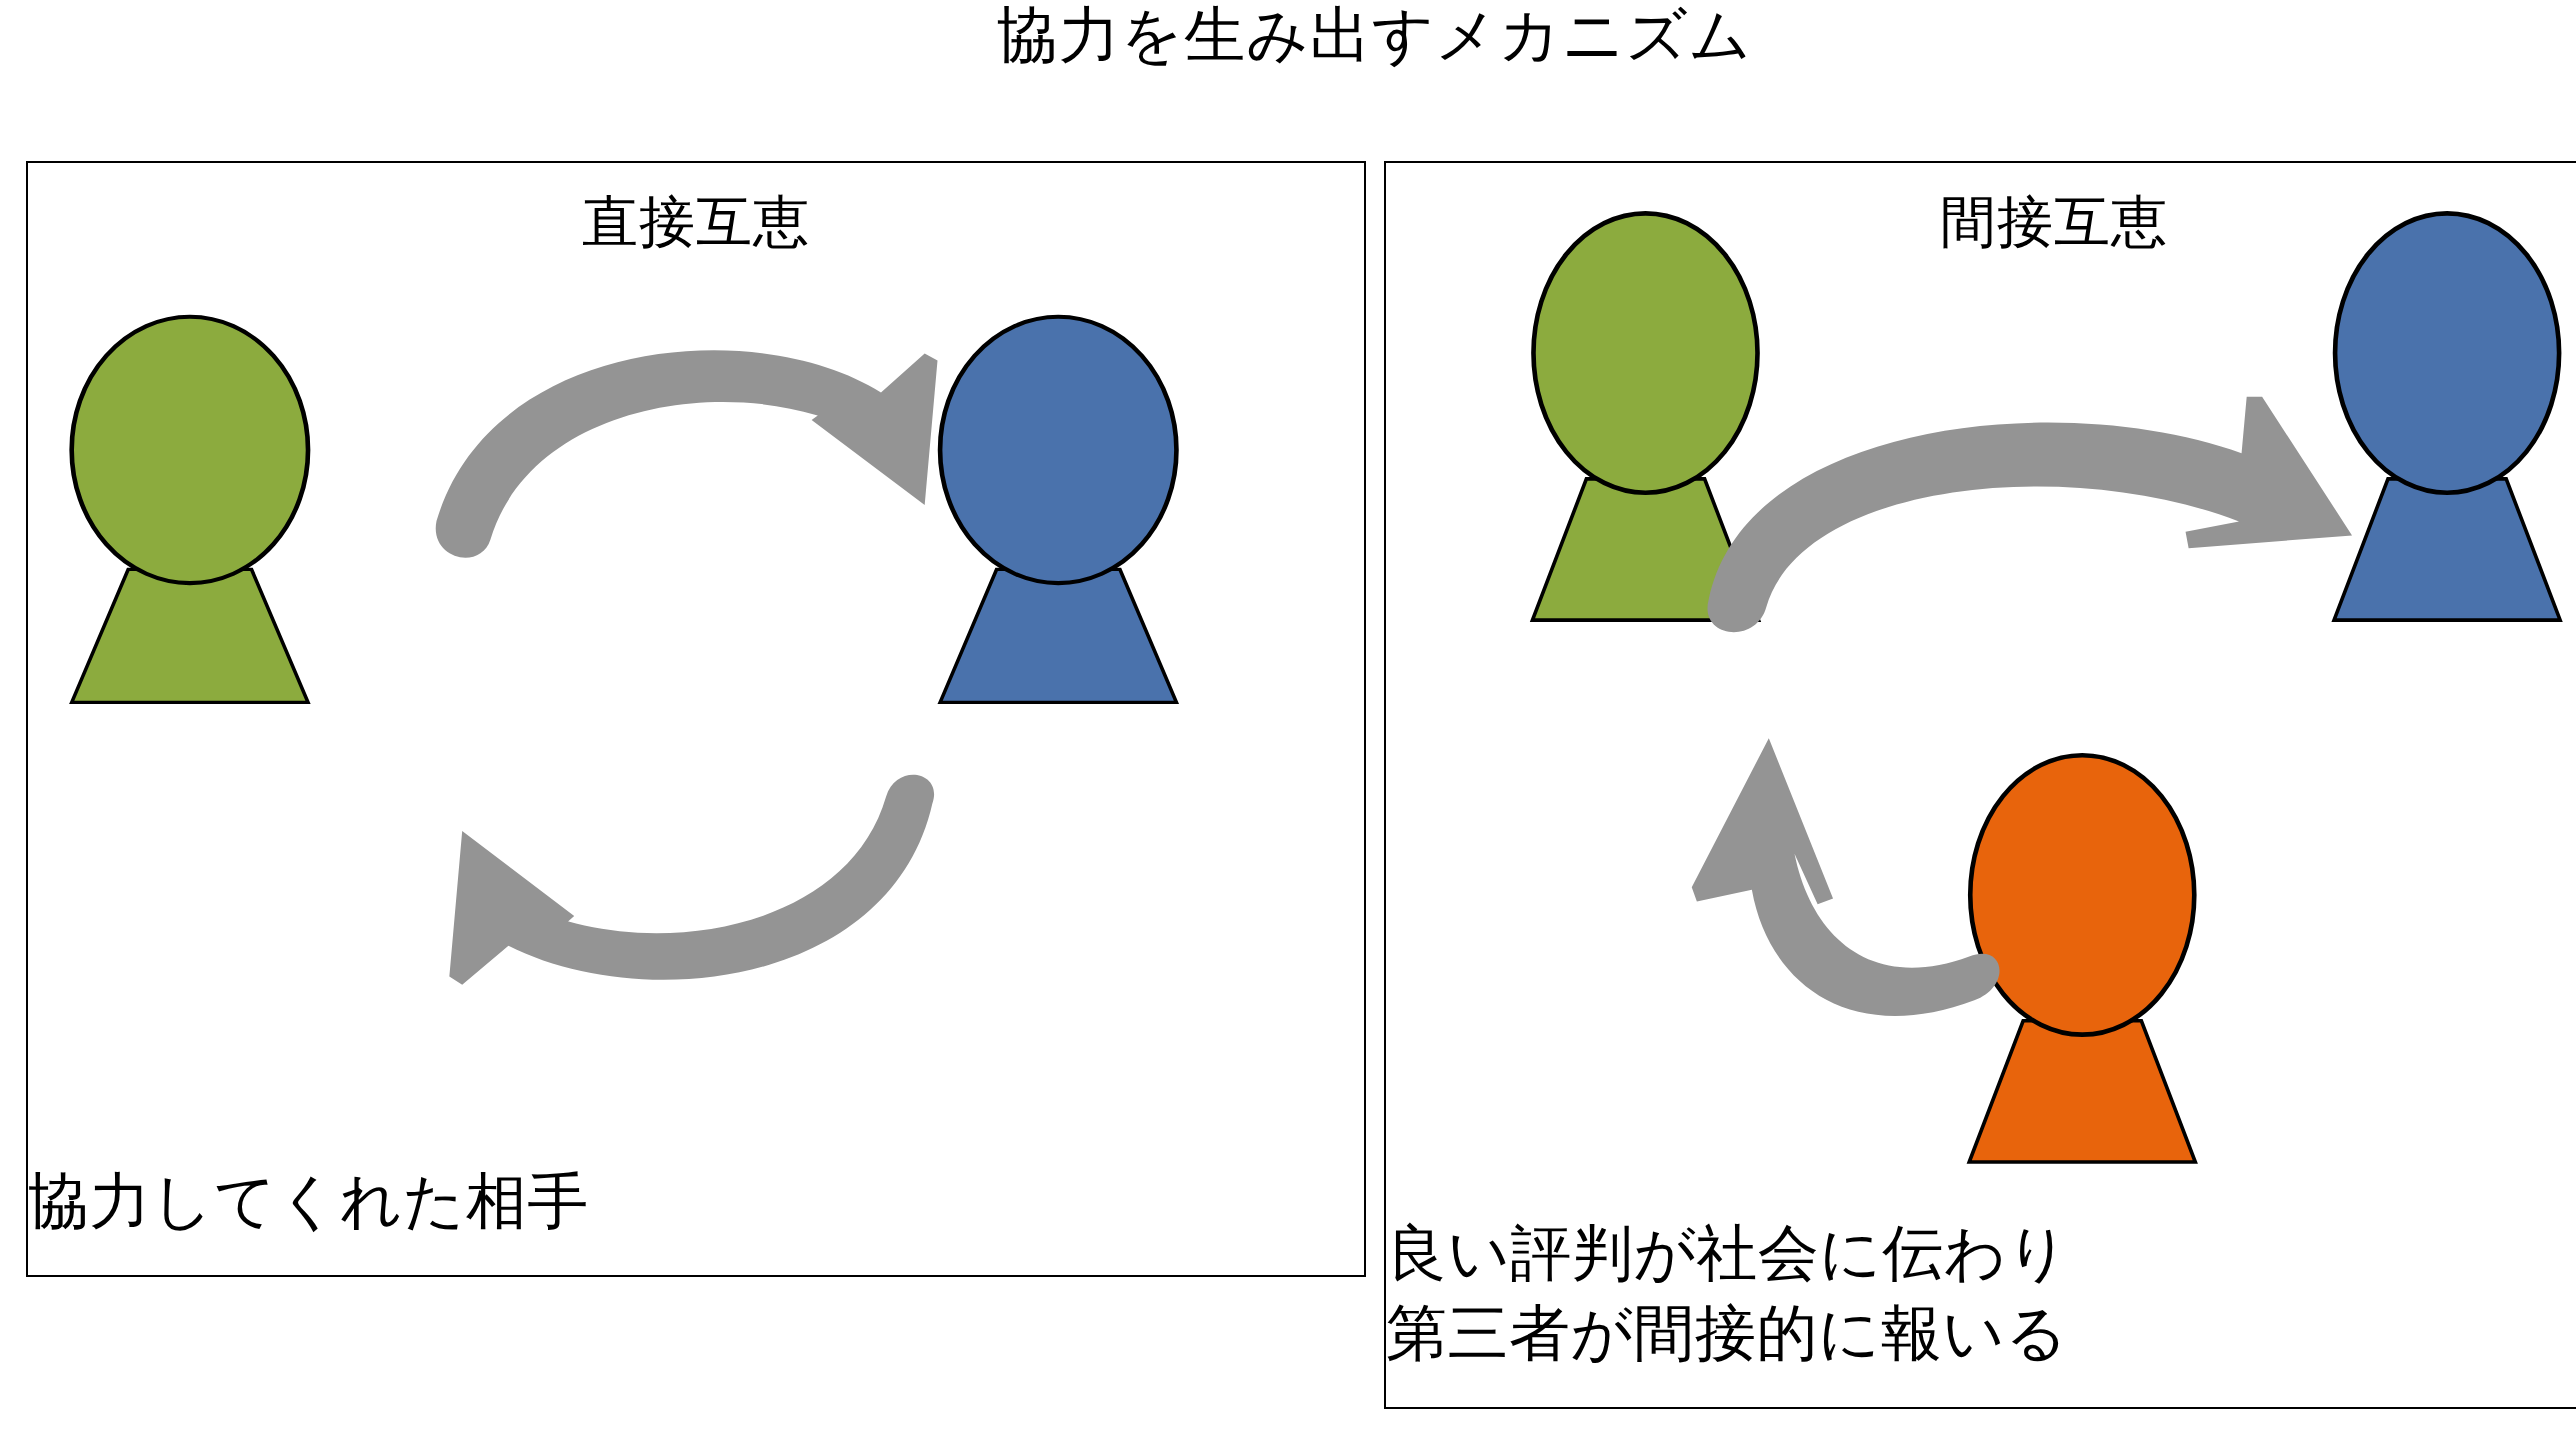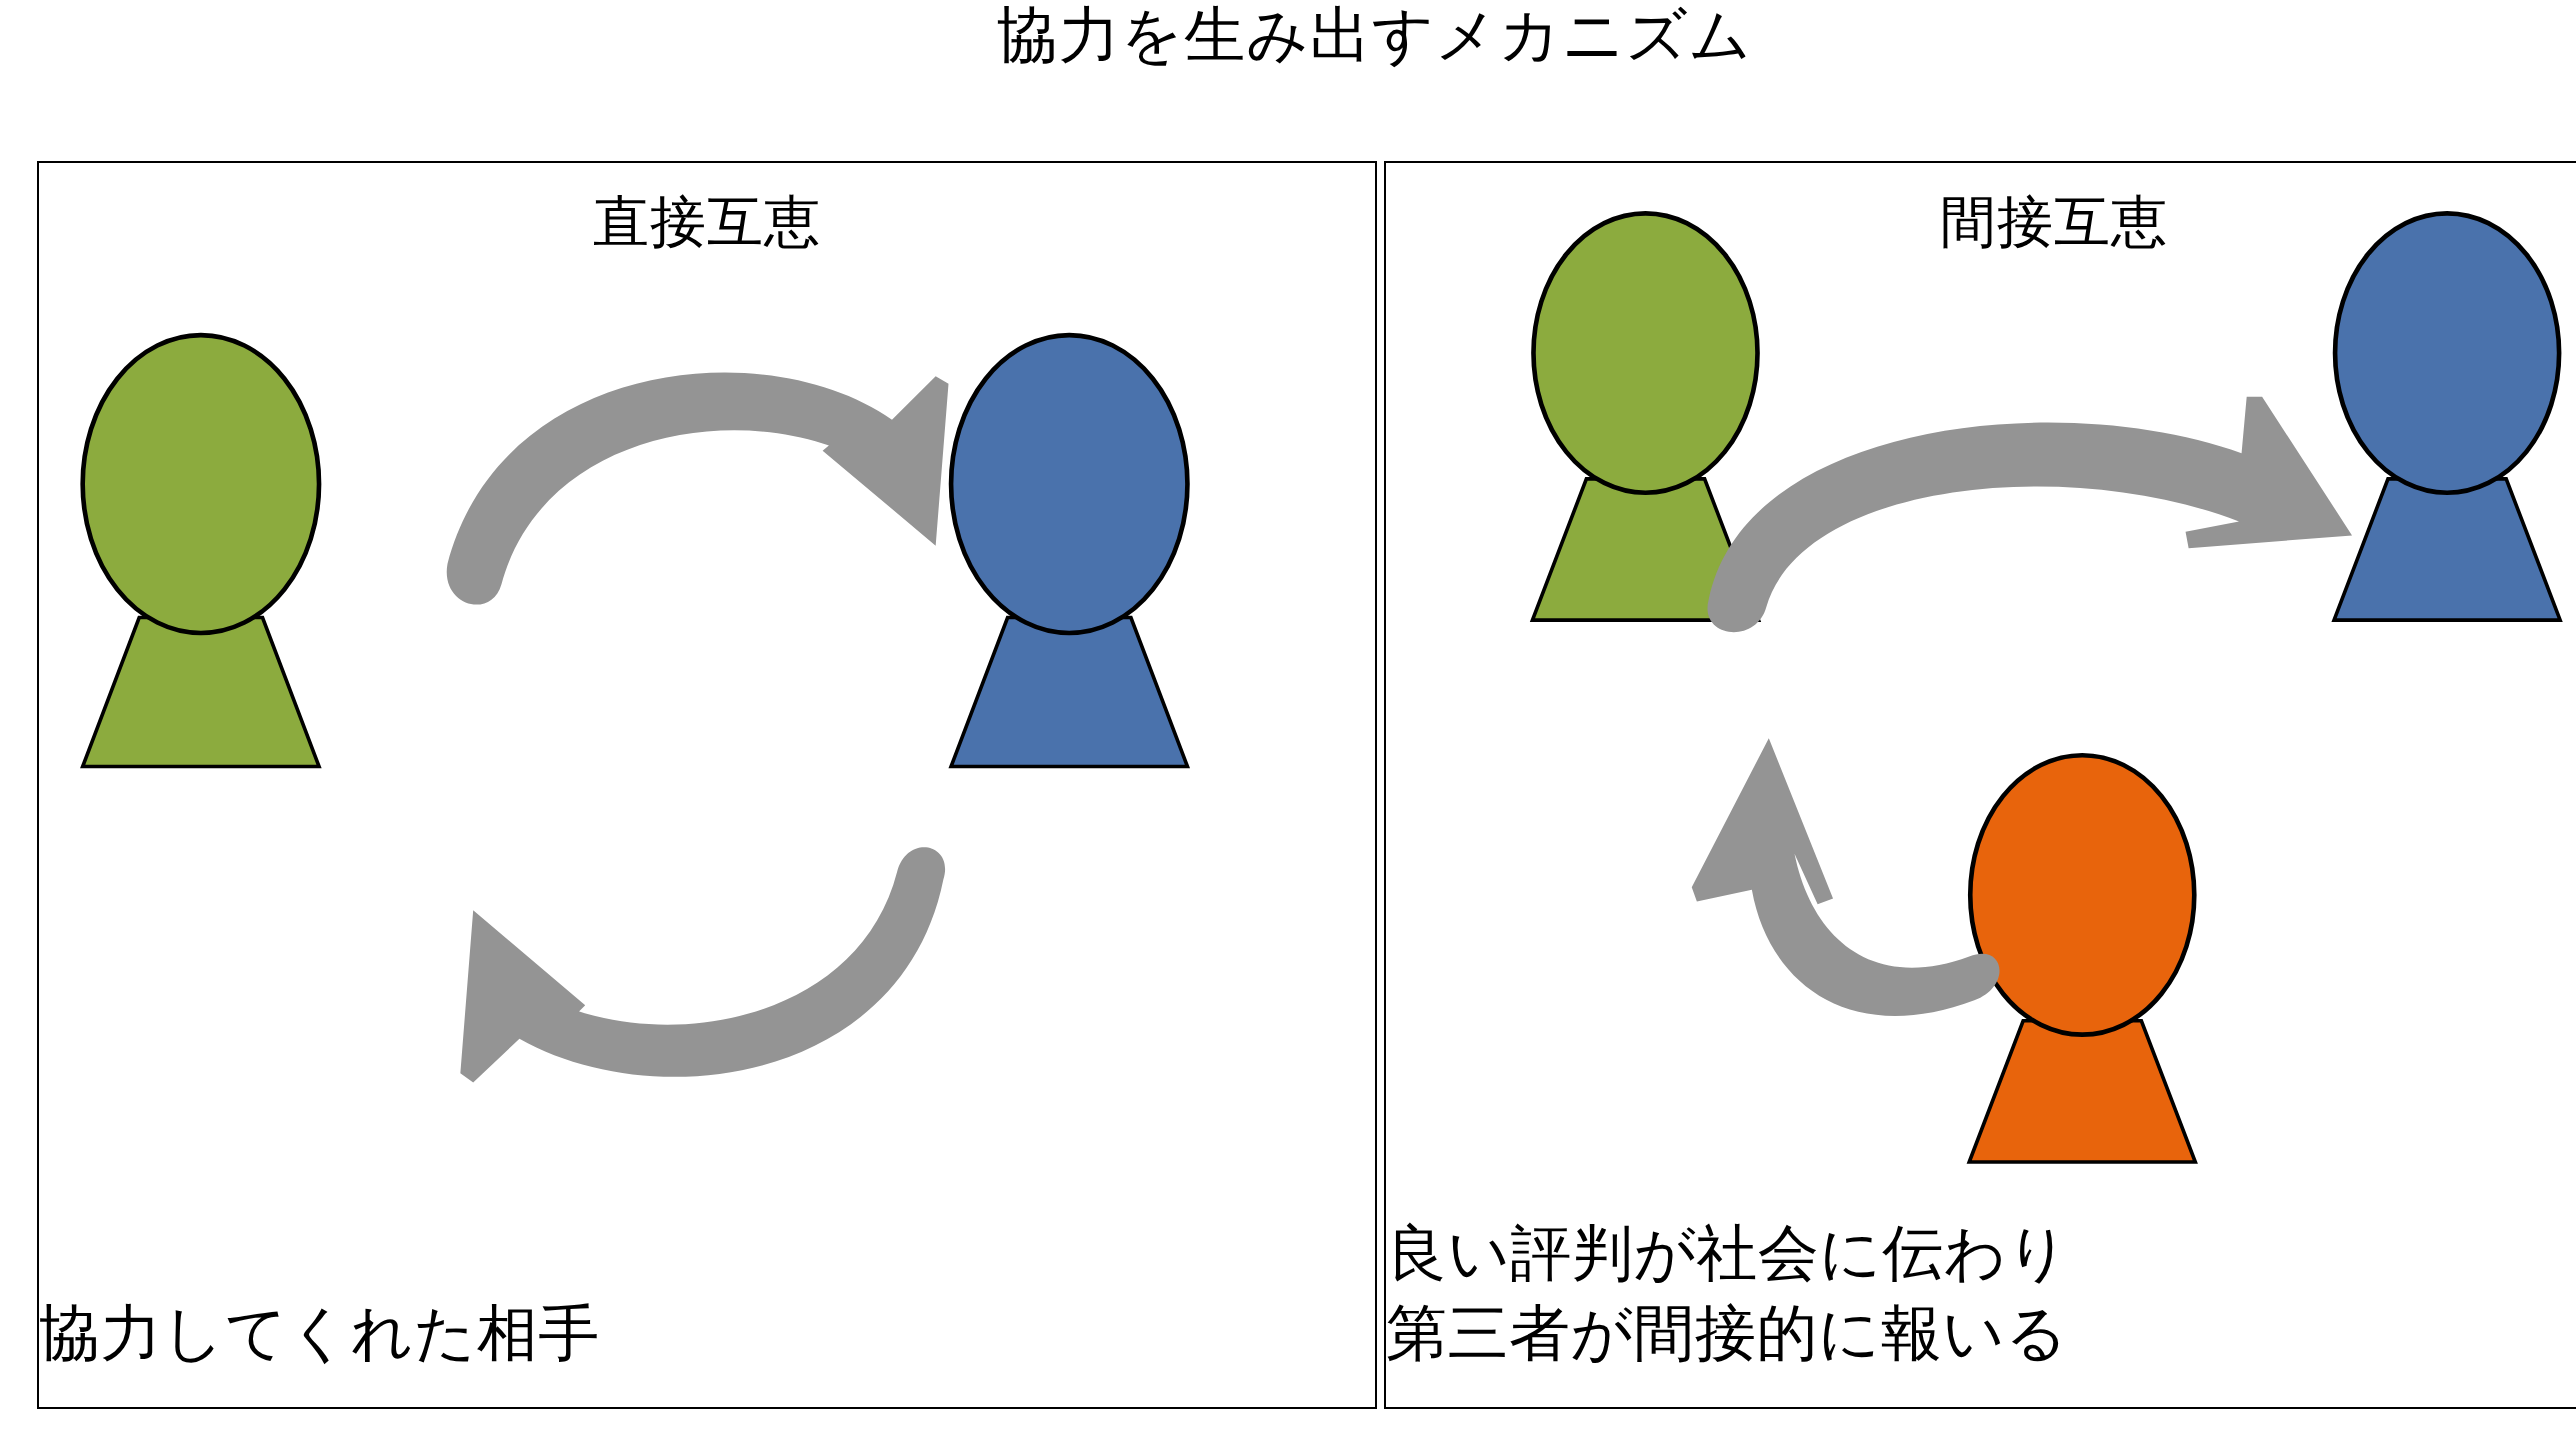--- a/index.html
+++ b/index.html
@@ -38,24 +38,24 @@
   }
 
   
   .panel {
     position: absolute;
     box-sizing: border-box;
     border: 2.6px solid #000000;
     background: #ffffff;
   }
   #panel-direct {
-    left: 37px;
+    left: 26px;
     top: 161px;
     width: 1340px;
-    height: 1248px;
+    height: 1116px;
   }
   #panel-indirect {
     left: 1384px;
     top: 161px;
     width: 1340px;
     height: 1248px;
   }
 
   .panel-heading {
     position: absolute;

